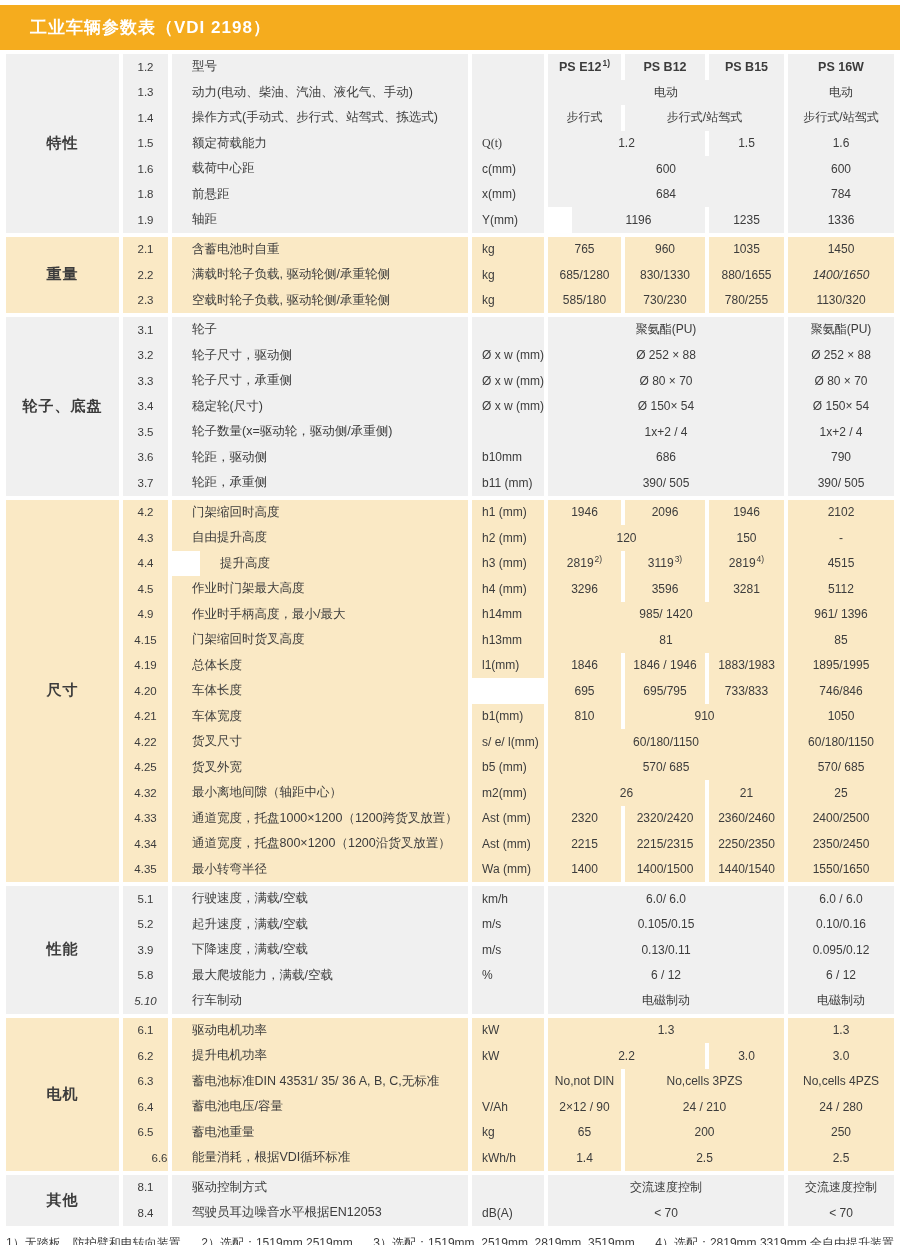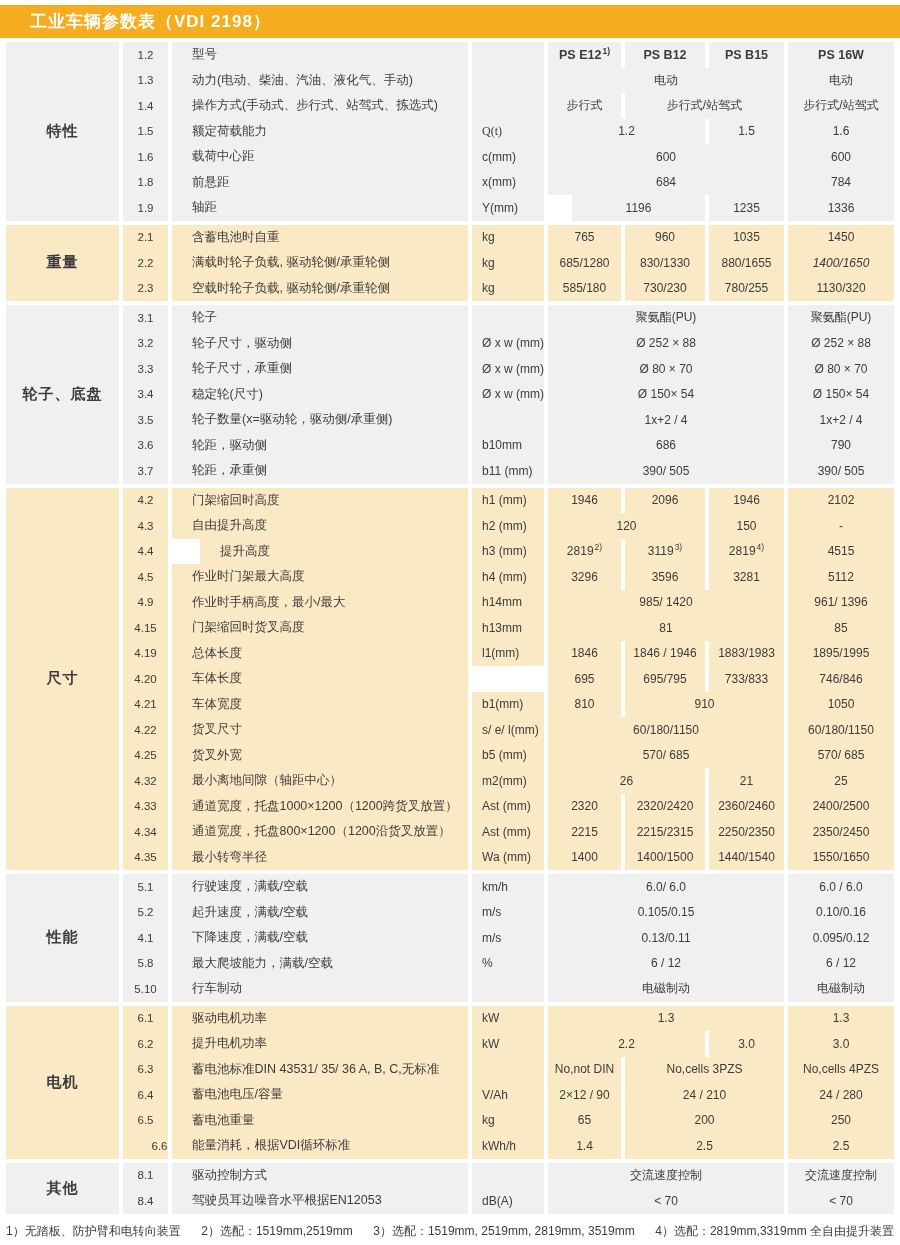--- a/index.html
+++ b/index.html
@@ -3,21 +3,21 @@
 <meta charset="utf-8">
 <style>
   *{box-sizing:border-box;}
   html,body{margin:0;padding:0;}
   body{
     width:900px;height:1245px;background:#ffffff;
     font-family:"Liberation Sans","DejaVu Sans",sans-serif;
     color:#3c3c3c;overflow:hidden;
   }
   .titlebar{
-    height:33px;background:#F5AC1E;margin-top:5px;
+    height:45px;background:#F5AC1E;margin-top:5px;
     display:flex;align-items:center;
   }
   .titlebar h1{
     color:#ffffff;font-size:17px;font-weight:bold;
     margin:0 0 0 30px;letter-spacing:1px;white-space:nowrap;
   }
   .spec-table{
     margin:4px 0 0 6px;width:887px;
     display:flex;flex-direction:column;gap:4px;
   }
@@ -260,31 +260,31 @@
       <div class="cell num" style="grid-area: 1 / 2 / auto / span 1;">5.1</div>
       <div class="cell desc" style="grid-area: 1 / 3 / auto / span 1;">行驶速度，满载/空载</div>
       <div class="cell unit" style="grid-area: 1 / 4 / auto / span 1;">km/h</div>
       <div class="cell val" style="grid-area: 1 / 5 / auto / span 3;">6.0/ 6.0</div>
       <div class="cell val last" style="grid-area: 1 / 8 / auto / span 1;">6.0 / 6.0</div>
       <div class="cell num" style="grid-area: 2 / 2 / auto / span 1;">5.2</div>
       <div class="cell desc" style="grid-area: 2 / 3 / auto / span 1;">起升速度，满载/空载</div>
       <div class="cell unit" style="grid-area: 2 / 4 / auto / span 1;">m/s</div>
       <div class="cell val" style="grid-area: 2 / 5 / auto / span 3;">0.105/0.15</div>
       <div class="cell val last" style="grid-area: 2 / 8 / auto / span 1;">0.10/0.16</div>
-      <div class="cell num" style="grid-area: 3 / 2 / auto / span 1;">4.1</div>
+      <div class="cell num" style="grid-area: 3 / 2 / auto / span 1;">3.9</div>
       <div class="cell desc" style="grid-area: 3 / 3 / auto / span 1;">下降速度，满载/空载</div>
       <div class="cell unit" style="grid-area: 3 / 4 / auto / span 1;">m/s</div>
       <div class="cell val" style="grid-area: 3 / 5 / auto / span 3;">0.13/0.11</div>
       <div class="cell val last" style="grid-area: 3 / 8 / auto / span 1;">0.095/0.12</div>
       <div class="cell num" style="grid-area: 4 / 2 / auto / span 1;">5.8</div>
       <div class="cell desc" style="grid-area: 4 / 3 / auto / span 1;">最大爬坡能力，满载/空载</div>
       <div class="cell unit" style="grid-area: 4 / 4 / auto / span 1;">%</div>
       <div class="cell val" style="grid-area: 4 / 5 / auto / span 3;">6 / 12</div>
       <div class="cell val last" style="grid-area: 4 / 8 / auto / span 1;">6 / 12</div>
-      <div class="cell num" style="grid-area: 5 / 2 / auto / span 1;">5.10</div>
+      <div class="cell num" style="grid-area: 5 / 2 / auto / span 1; font-style: italic;">5.10</div>
       <div class="cell desc" style="grid-area: 5 / 3 / auto / span 1;">行车制动</div>
       <div class="cell unit" style="grid-area: 5 / 4 / auto / span 1;"></div>
       <div class="cell val" style="grid-area: 5 / 5 / auto / span 3;">电磁制动</div>
       <div class="cell val last" style="grid-area: 5 / 8 / auto / span 1;">电磁制动</div>
     </section>
     <section class="sec tone-cream">
       <div class="cell label-cell" style="grid-area: 1 / 1 / span 6 / span 1;">电机</div>
       <div class="cell num" style="grid-area: 1 / 2 / auto / span 1;">6.1</div>
       <div class="cell desc" style="grid-area: 1 / 3 / auto / span 1;">驱动电机功率</div>
       <div class="cell unit" style="grid-area: 1 / 4 / auto / span 1;">kW</div>

